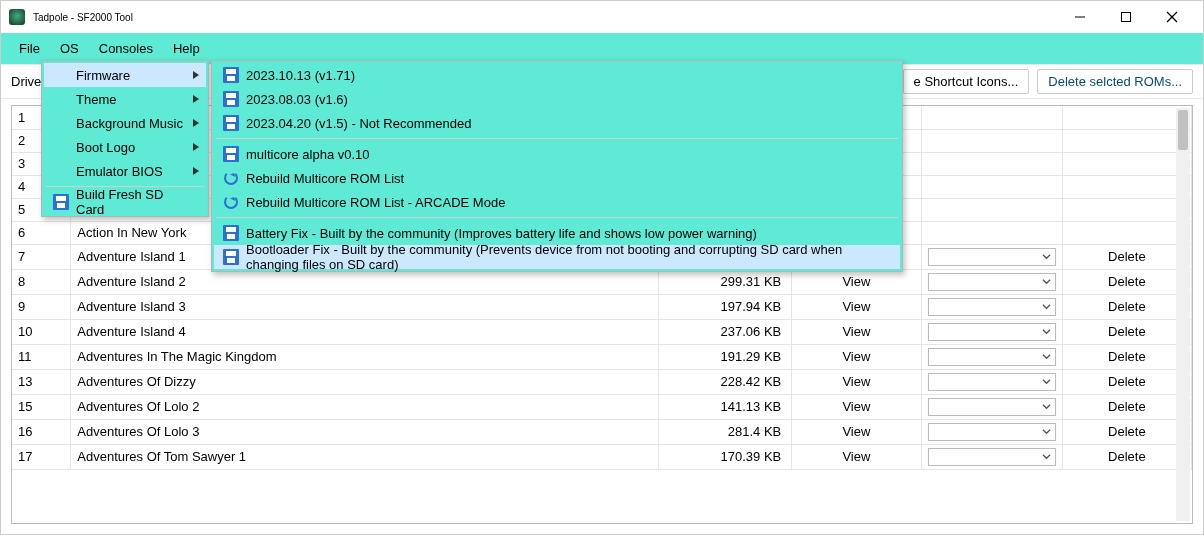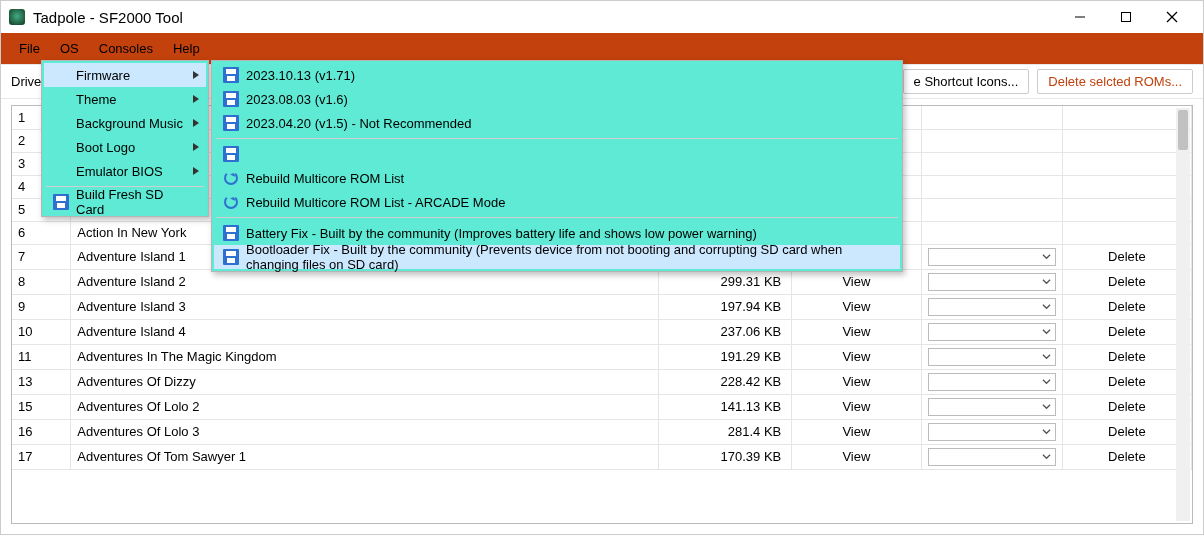--- a/index.html
+++ b/index.html
@@ -1,29 +1,29 @@
 <!DOCTYPE html>
 <html><head>
 <meta charset="utf-8">
 <style>
 * { box-sizing: border-box; font-family: "Segoe UI", Tahoma, sans-serif; font-size: 13px; }
 body { margin: 0; background: #f0f0f0; width: 1204px; height: 535px; overflow: hidden; }
 .window { background: #fff; border: 1px solid #ccc; width: 1204px; height: 535px; display: flex; flex-direction: column; }
 .titlebar { display: flex; align-items: center; height: 32px; padding: 0 8px; background: #fff; }
 .titlebar .app-icon { width: 16px; height: 16px; background: radial-gradient(circle at 50% 45%, #4a8 0%, #264 60%, #132 100%); border-radius: 3px; margin-right: 8px; }
-.titlebar .title { flex: 1; font-size: 15px; }
+.titlebar .title { flex: 1; font-size: 10px; }
 .titlebar .win-controls { display: flex; gap: 0; }
 .titlebar .win-btn { width: 46px; height: 32px; display: flex; align-items: center; justify-content: center; }
-.menubar { display: flex; padding: 4px 8px; gap: 0; background: #c2410c; border-bottom: 1px solid #e8e8e8; }
+.menubar { display: flex; padding: 4px 8px; gap: 0; background: #5eead4; border-bottom: 1px solid #e8e8e8; }
 .menubar .menu-item { padding: 4px 10px; cursor: default; }
 .toolbar { display: flex; align-items: center; padding: 4px 10px; gap: 8px; background: #fff; border-bottom: 1px solid #e8e8e8; }
 .toolbar .label { padding-right: 4px; text-align: center; }
 .toolbar .spacer { flex: 1; }
 .toolbar .btn { border: 1px solid #ccc; padding: 4px 10px; background: #fff; border-radius: 2px; }
-.toolbar .btn.disabled { color: #c2410c; }
+.toolbar .btn.disabled { color: #0c4a6e; }
 .content { flex: 1; position: relative; padding: 6px 10px 10px 10px; overflow: hidden; }
 .table-wrap { border: 1px solid #bbb; height: 100%; overflow: hidden; position: relative; background: #fff; }
 table { border-collapse: collapse; width: 100%; }
 td { border-right: 1px solid #e5e5e5; border-bottom: 1px solid #e5e5e5; padding: 3px 6px; height: 23px; }
 td.num { width: 30px; text-align: left; }
 td.name { width: 300px; }
 td.size { width: 68px; text-align: right; padding-right: 10px; }
 td.view { width: 66px; text-align: center; }
 td.sel { width: 72px; }
 td.del { width: 66px; text-align: center; }
@@ -344,20 +344,21 @@
         <span class="iconcell">
           <span class="save-icon"></span>
         </span>
         <span class="label">2023.04.20 (v1.5) - Not Recommended</span>
       </div>
       <div class="dd-sep"></div>
       <div class="dd-row">
         <span class="iconcell">
           <span class="save-icon"></span>
         </span>
+        <span class="label">multicore alpha v0.10</span>
       </div>
       <div class="dd-row">
         <span class="iconcell">
           <span class="refresh-icon"></span>
         </span>
         <span class="label">Rebuild Multicore ROM List</span>
       </div>
       <div class="dd-row">
         <span class="iconcell">
           <span class="refresh-icon"></span>

